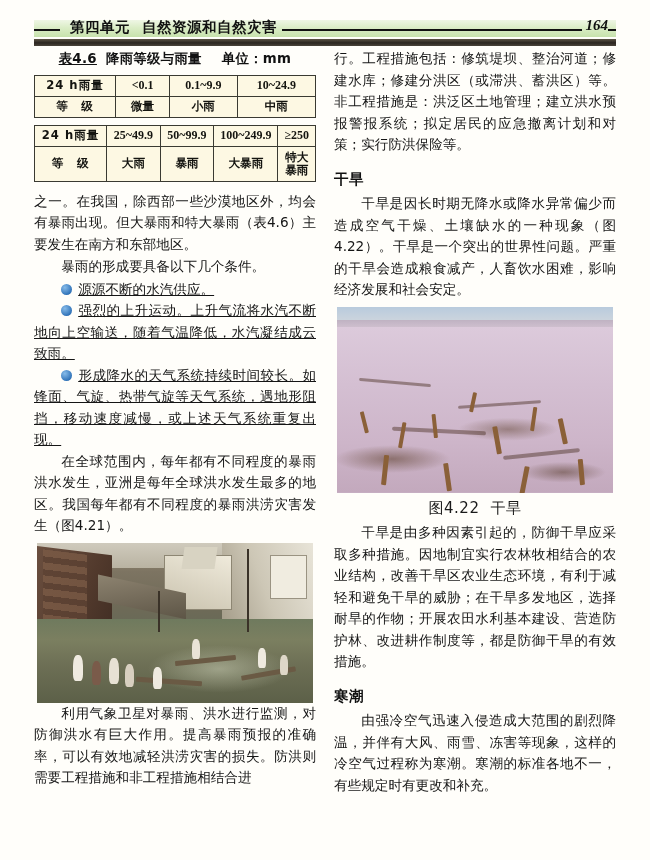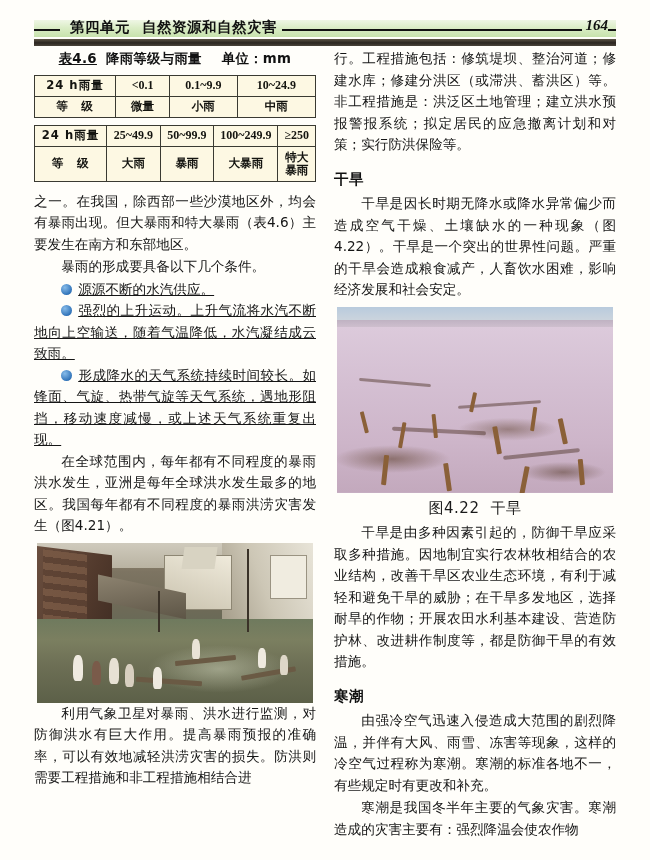--- a/index.html
+++ b/index.html
@@ -293,16 +293,15 @@
       </div>
       <div class="fig-cap">
         <span class="fno">图4.22</span><span>干旱</span>
       </div>
     </div>
 
     <p class="para">干旱是由多种因素引起的，防御干旱应采取多种措施。因地制宜实行农林牧相结合的农业结构，改善干旱区农业生态环境，有利于减轻和避免干旱的威胁；在干旱多发地区，选择耐旱的作物；开展农田水利基本建设、营造防护林、改进耕作制度等，都是防御干旱的有效措施。</p>
 
     <h2 class="sec-h">寒潮</h2>
     <p class="para">由强冷空气迅速入侵造成大范围的剧烈降温，并伴有大风、雨雪、冻害等现象，这样的冷空气过程称为寒潮。寒潮的标准各地不一，有些规定时有更改和补充。</p>
-    <p class="para">寒潮是我国冬半年主要的气象灾害。寒潮造成的灾害主要有：强烈降温会使农作物</p>
   </div>
 
 </div>
 
 </body></html>

